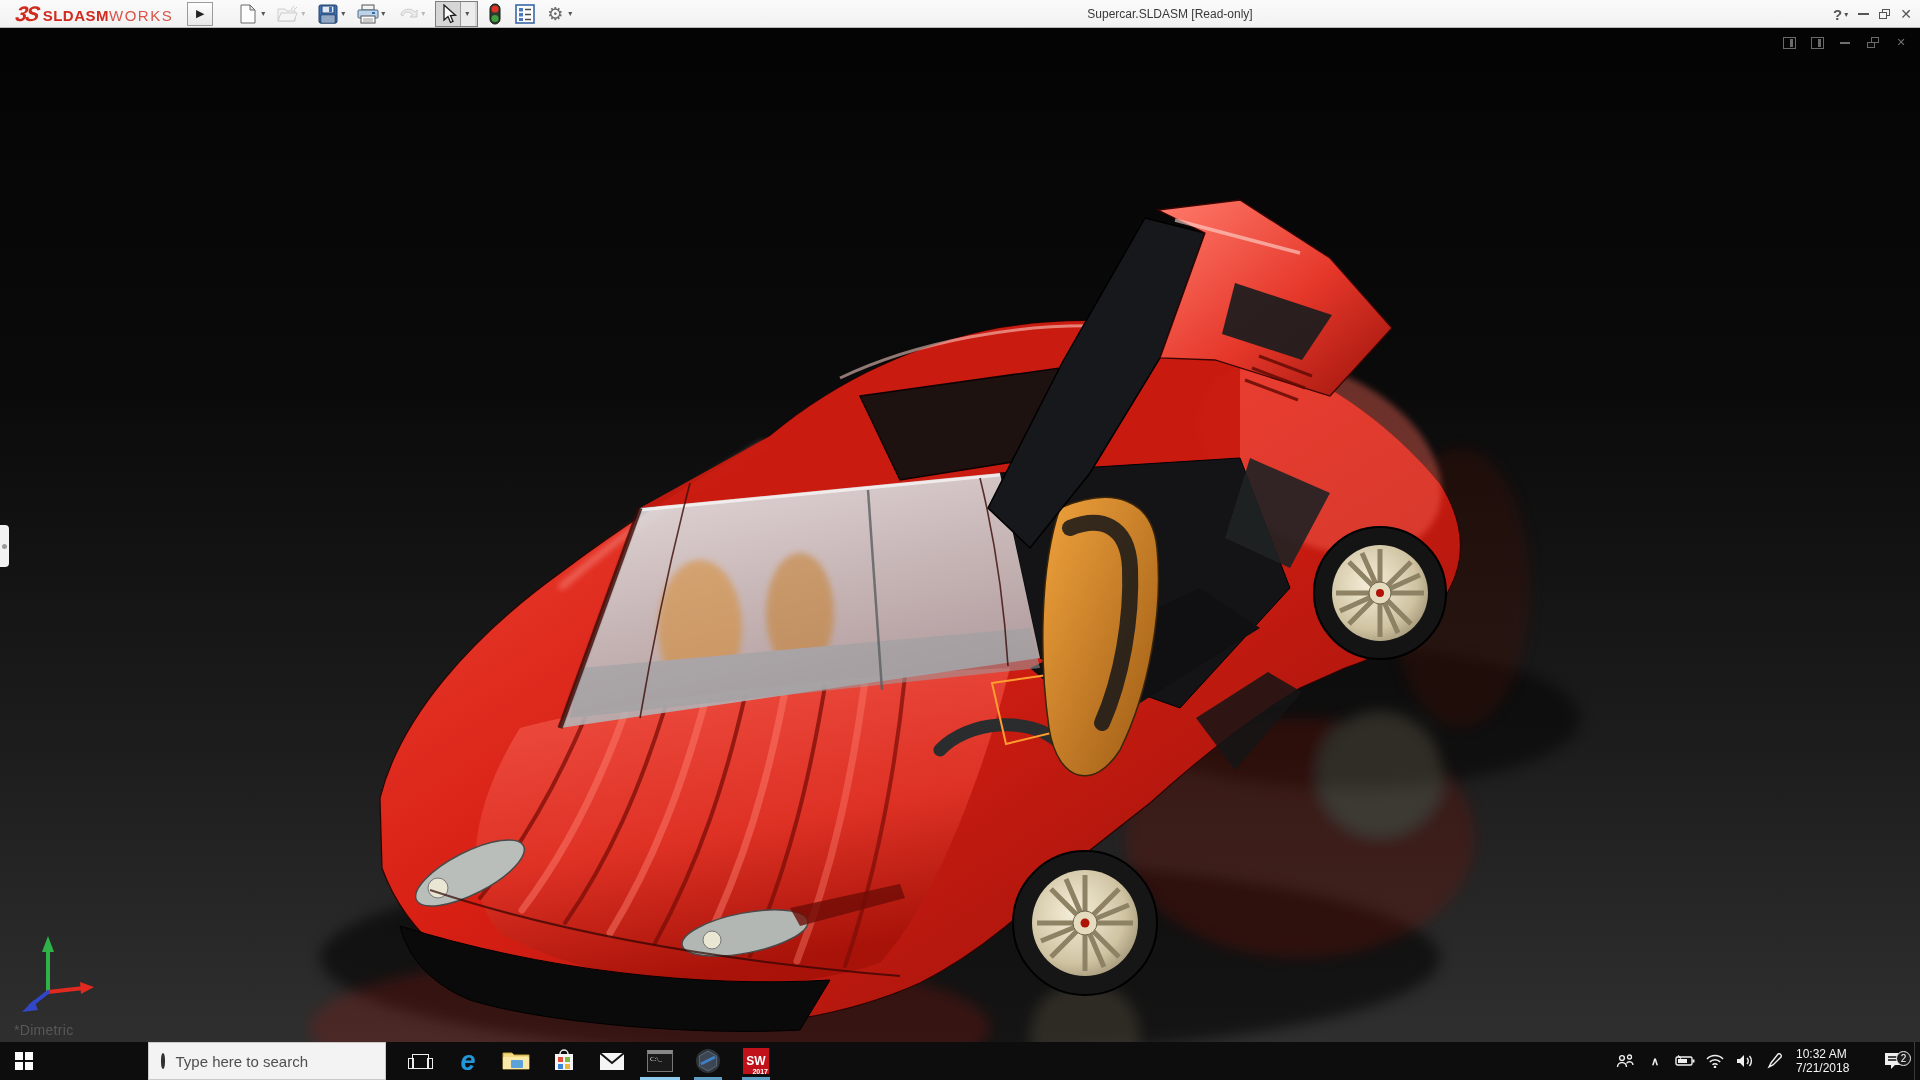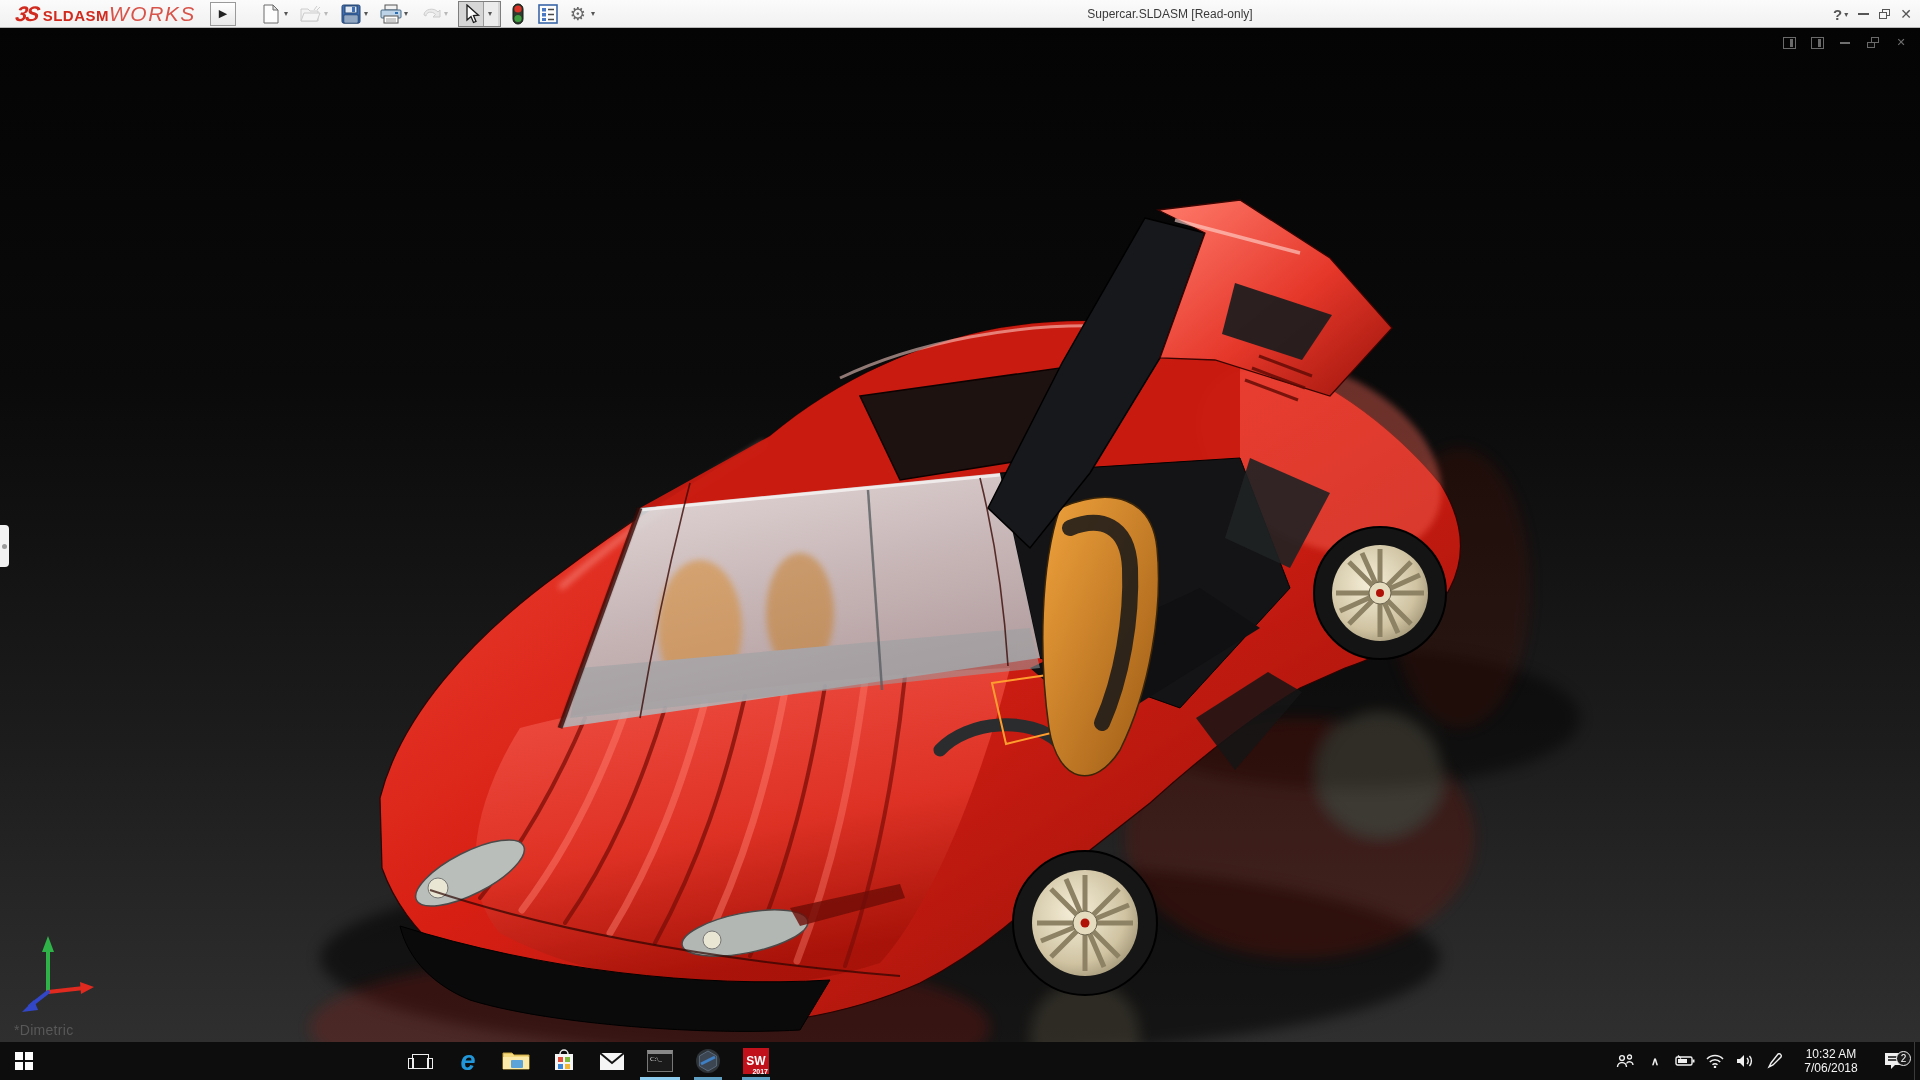--- a/index.html
+++ b/index.html
@@ -6,21 +6,21 @@
   html,body { width:1920px; height:1080px; overflow:hidden; font-family:"Liberation Sans", sans-serif; }
   #root { position:relative; width:1920px; height:1080px; background:#000; }
 
   
   #titlebar { position:absolute; top:0; left:0; width:1920px; height:28px;
               background:linear-gradient(#fbfbfb,#f1f1f1); border-bottom:1px solid #b8b8b8;
               display:flex; align-items:center; }
   .logo { display:flex; align-items:baseline; padding-left:16px; color:#d12a1e; white-space:nowrap; }
   .logo .mark { font-style:italic; font-weight:bold; font-size:21px; transform:skewX(-12deg); letter-spacing:-2px; margin-right:5px; }
   .logo .solid { font-weight:bold; font-size:15px; letter-spacing:.5px; }
-  .logo .works { font-weight:normal; font-size:21px; letter-spacing:1.5px; color:#d8544a;font-style:italic; }
+  .logo .works { font-weight:normal; font-size:15px; letter-spacing:1.5px; color:#d8544a; }
   .flyout-btn { margin-left:14px; width:26px; height:24px; border:1px solid #9a9a9a; background:linear-gradient(#fff,#e8e8e8);
                 display:flex; align-items:center; justify-content:center; font-size:11px; color:#222; }
   #toolbar { display:flex; align-items:center; margin-left:22px; height:28px; }
   .tb-btn { display:flex; align-items:center; height:26px; padding:0 2px; margin-right:4px; }
   .tb-icon { width:22px; height:22px; display:flex; align-items:center; justify-content:center; }
   .tb-caret { font-size:8px; color:#555; margin-left:2px; width:8px; }
   .tb-btn.disabled { opacity:.38; }
   .tb-btn.selected { border:1px solid #7e7e7e; background:#d6d6d6; }
   .tb-btn.selected .caretbox { border-left:1px solid #9a9a9a; background:#ececec; height:24px; display:flex; align-items:center; padding:0 2px; }
   .gear-glyph { font-size:18px; color:#6a6a6a; }
@@ -75,21 +75,21 @@
   .edge-e { font-size:27px; font-weight:bold; color:#2196d8; font-style:italic; line-height:1; }
   .cmd-ico { width:26px; height:22px; background:#1a1a1a; border:1px solid #777; border-top:4px solid #888;
              color:#ddd; font-family:Liberation Serif, serif; font-size:7px; padding:1px 2px; }
   .sw-ico { width:26px; height:26px; background:#c1121c; position:relative; color:#fff; font-weight:bold;
             font-size:12px; display:flex; align-items:center; justify-content:center; letter-spacing:0; }
   .sw-ico .yr { position:absolute; right:1px; bottom:-1px; font-size:7px; font-weight:bold; color:#fff; }
   
   #tray { position:absolute; right:0; top:1042px; height:38px; display:flex; align-items:center; }
   .tray-ico { width:30px; display:flex; align-items:center; justify-content:center; color:#f0f0f0; }
   .chev { font-size:11px; font-weight:bold; color:#f0f0f0; }
-  #clock { width:70px; text-align:center; color:#f5f5f5; font-size:12px; line-height:14px; margin:0 8px 0 6px; }
+  #clock { width:70px; text-align:left; color:#f5f5f5; font-size:12px; line-height:14px; margin:0 8px 0 6px; }
   #notif { width:40px; display:flex; align-items:center; justify-content:center; position:relative; }
   .notif-badge { position:absolute; right:3px; bottom:4px; width:15px; height:15px; border-radius:50%;
                  background:#1b1b1b; border:1.5px solid #f0f0f0; color:#fff; font-size:10px;
                  display:flex; align-items:center; justify-content:center; }
   #show-desktop { width:6px; height:38px; border-left:1px solid #3a3a3a; }
 </style>
 </head>
 <body>
 
 <div id="root">
@@ -428,20 +428,28 @@
     <div id="start">
       <div class="winlogo">
           <div></div>
           <div></div>
           <div></div>
           <div></div>
         </div>
     </div>
   </div>
 
+  <div id="searchbox">
+    <span class="cortana-ring"></span>
+    <input id="search-input" placeholder="Type here to search" style="">
+    <svg class="mic" width="14" height="19" viewBox="0 0 14 19">
+      <rect x="4.5" y="1" width="5" height="10" rx="2.5" fill="none" stroke="#333" stroke-width="1.5"></rect>
+      <path d="M1.5 8 a5.5 5.5 0 0 0 11 0 M7 13.5 V17 M4 17.5 H10" fill="none" stroke="#333" stroke-width="1.5"></path>
+    </svg>
+  </div>
 
   <div id="task-apps">
     <div class="app-btn">
         <span class="taskview-ico"></span>
       </div>
     <div class="app-btn">
         <span class="edge-e">e</span>
       </div>
     <div class="app-btn">
       <svg width="28" height="22" viewBox="0 0 28 22">
@@ -519,21 +527,21 @@
         <path d="M11 4 a4.2 4.2 0 0 1 0 6 M13.5 2 a7.5 7.5 0 0 1 0 10" fill="none" stroke="#f0f0f0" stroke-width="1.4"></path>
       </svg>
     </div>
     <div class="tray-ico">
       <svg width="16" height="16" viewBox="0 0 16 16">
         <path d="M11 1 c2 -1, 4 1, 3 3 L6 12 L2 14 L4 10 Z" fill="none" stroke="#f0f0f0" stroke-width="1.4"></path>
       </svg>
     </div>
     <div id="clock">
       <div>10:32 AM</div>
-      <div>7/06/2018</div>
+      <div>7/21/2018</div>
     </div>
     <div id="notif">
       <svg width="20" height="18" viewBox="0 0 20 18">
         <path d="M1 1 h18 v12 h-8 l-4 4 v-4 h-6 z" fill="#f0f0f0"></path>
         <path d="M4 5 h12 M4 8 h12" stroke="#0d0d0d" stroke-width="1.4"></path>
       </svg>
       <span class="notif-badge">2</span>
     </div>
     <div id="show-desktop"></div>
   </div>

